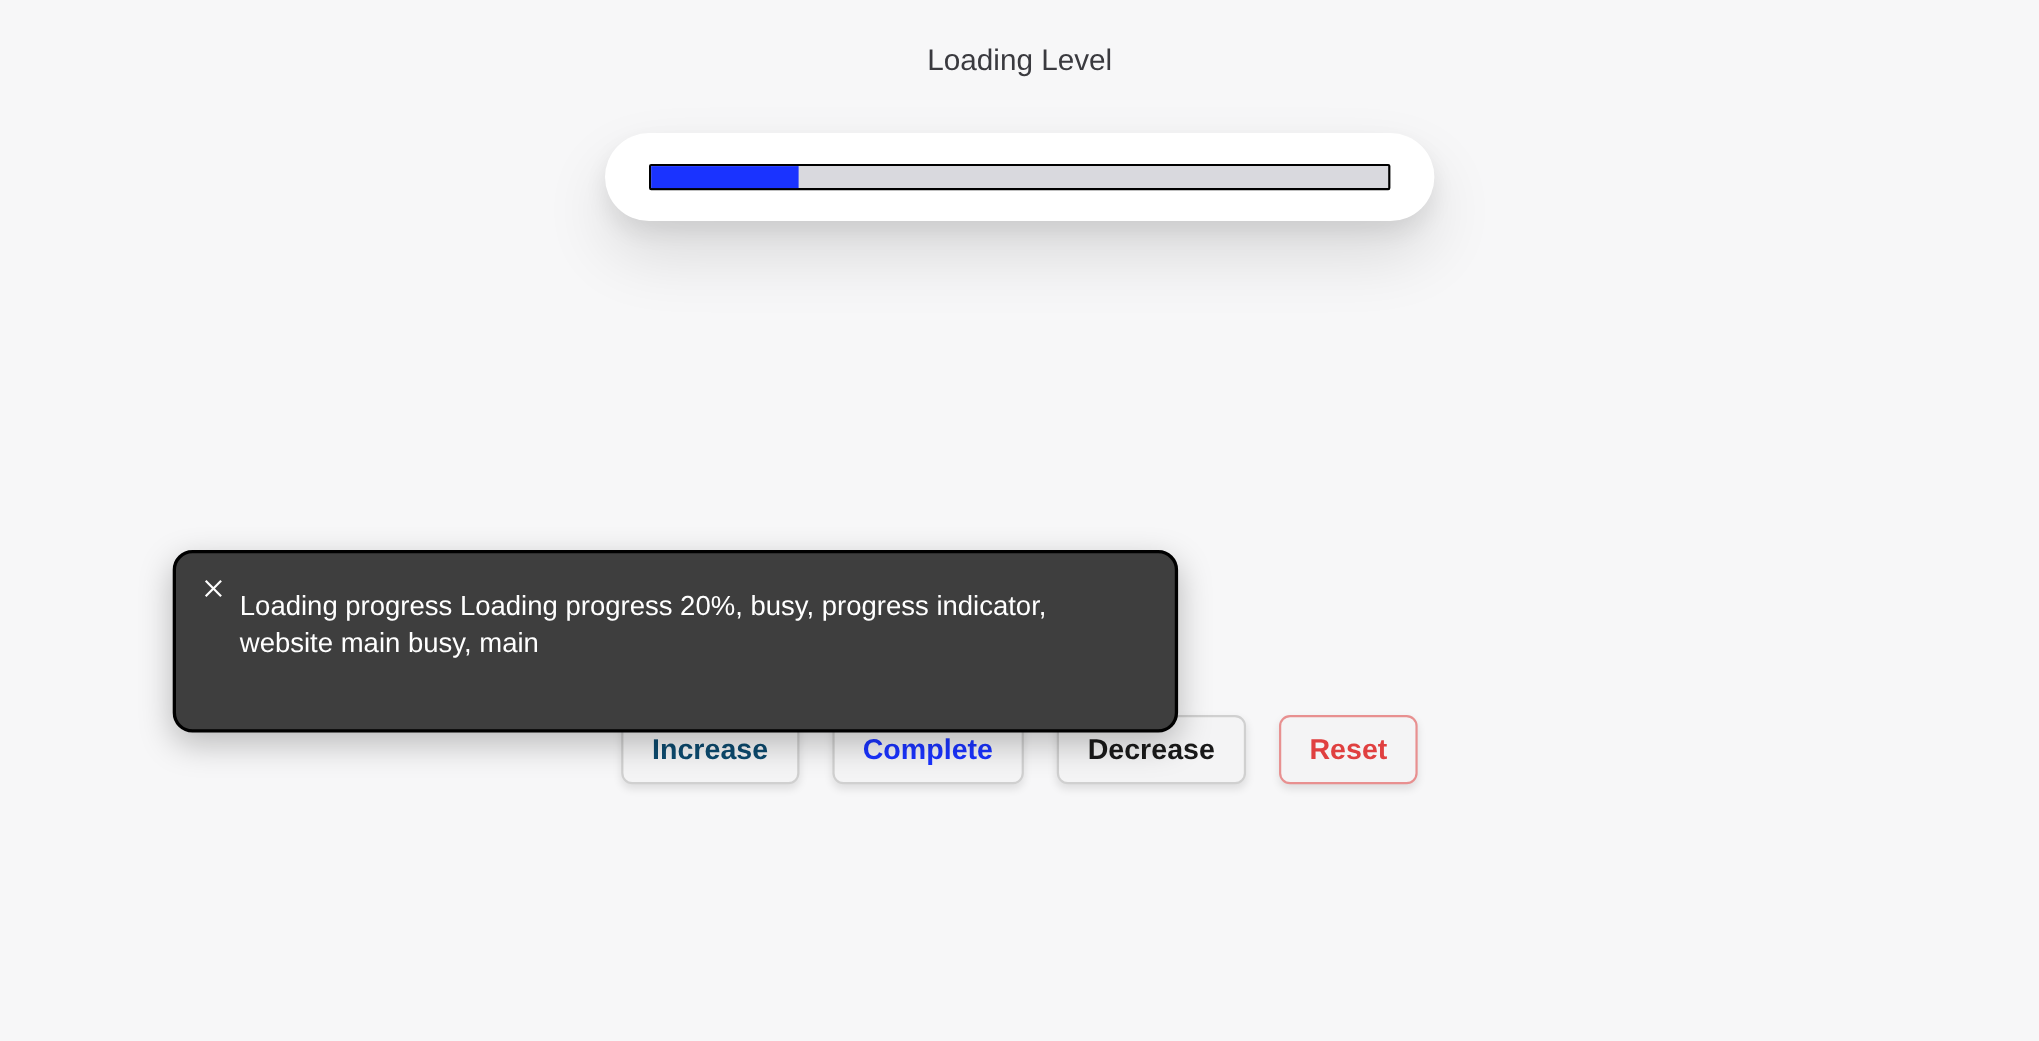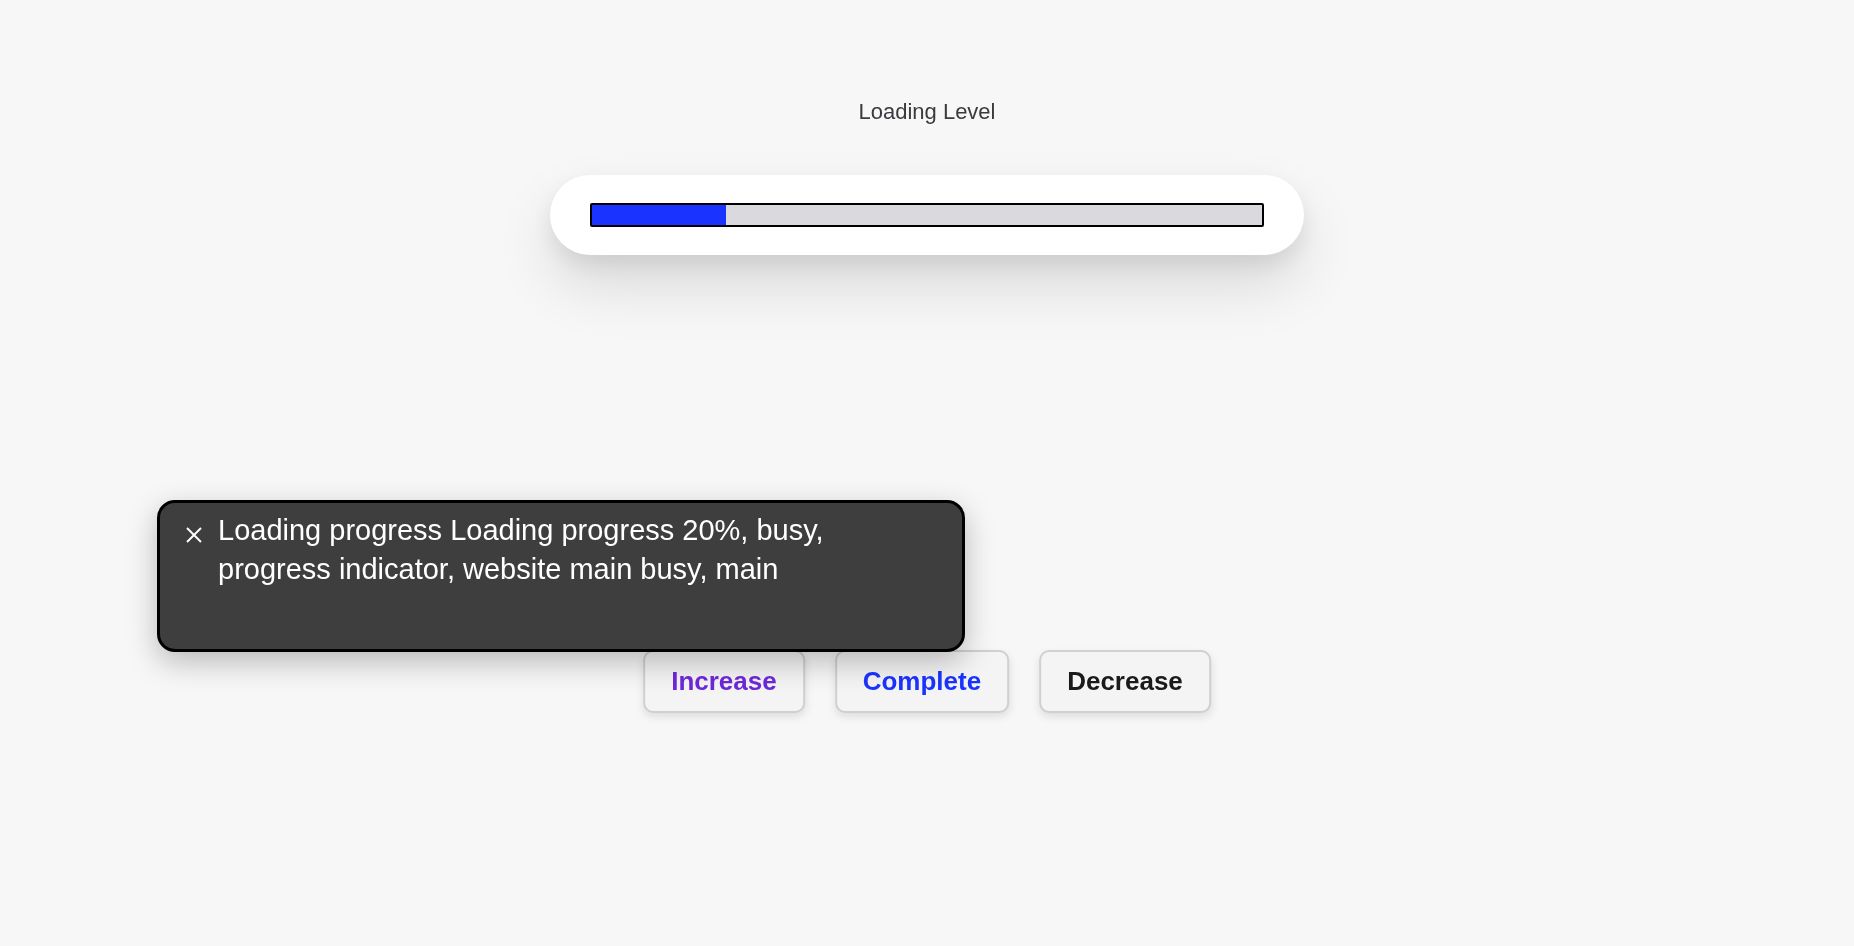--- a/index.html
+++ b/index.html
@@ -16,24 +16,24 @@
       overflow: hidden;
     }
     .container {
       width: 100%;
       height: 100%;
       display: flex;
       flex-direction: column;
       align-items: center;
     }
     .title {
-      font-size: 22px;
+      font-size: 27px;
       color: #3a3a3f;
       font-weight: 400;
-      margin-top: 99px;
+      margin-top: 40px;
       margin-bottom: 50px;
     }
     .progress-card {
       background: #ffffff;
       border-radius: 50px;
       padding: 28px 40px;
       width: 754px;
       box-shadow: 0 30px 60px rgba(0,0,0,0.12), 0 10px 20px rgba(0,0,0,0.08);
     }
     .progress-bar-outer {
@@ -60,35 +60,35 @@
     .btn {
       padding: 14px 26px;
       font-size: 26px;
       font-weight: 700;
       border: 2px solid #d0d0d0;
       background: #f4f4f5;
       border-radius: 10px;
       cursor: pointer;
       box-shadow: 0 4px 8px rgba(0,0,0,0.1);
     }
-    .btn-increase { color: #6d28d9; }
+    .btn-increase { color: #0c4a6e; }
     .btn-decrease { color: #1a1a1a; }
     .btn-complete { color: #1a33ff; }
     .btn-reset { color: #e04040; border-color: #e89090; }
     .tooltip-overlay {
       position: absolute;
       top: 500px;
       left: 157px;
-      width: 808px;
+      width: 914px;
       background: #3e3e3e;
       border: 3px solid #000000;
       border-radius: 18px;
-      padding: 8px 30px 60px 58px;
+      padding: 32px 30px 60px 58px;
       color: #ffffff;
-      font-size: 29px;
+      font-size: 25px;
       line-height: 1.35;
       box-shadow: 0 10px 30px rgba(0,0,0,0.25);
     }
     .tooltip-close {
       position: absolute;
       top: 20px;
       left: 22px;
       width: 24px;
       height: 24px;
       display: flex;
@@ -115,20 +115,21 @@
   <div class="progress-card">
     <div class="progress-bar-outer">
       <div class="progress-bar-fill" style="width:20%"></div>
     </div>
   </div>
 
   <div class="buttons-row">
     <button class="btn btn-increase">Increase</button>
     <button class="btn btn-complete">Complete</button>
     <button class="btn btn-decrease">Decrease</button>
+    <button class="btn btn-reset">Reset</button>
   </div>
 </div>
 
 <div class="tooltip-overlay">
   <div class="tooltip-close">
     <svg viewBox="0 0 18 18">
         <line x1="2" y1="2" x2="16" y2="16"></line>
         <line x1="16" y1="2" x2="2" y2="16"></line>
       </svg>
   </div>

